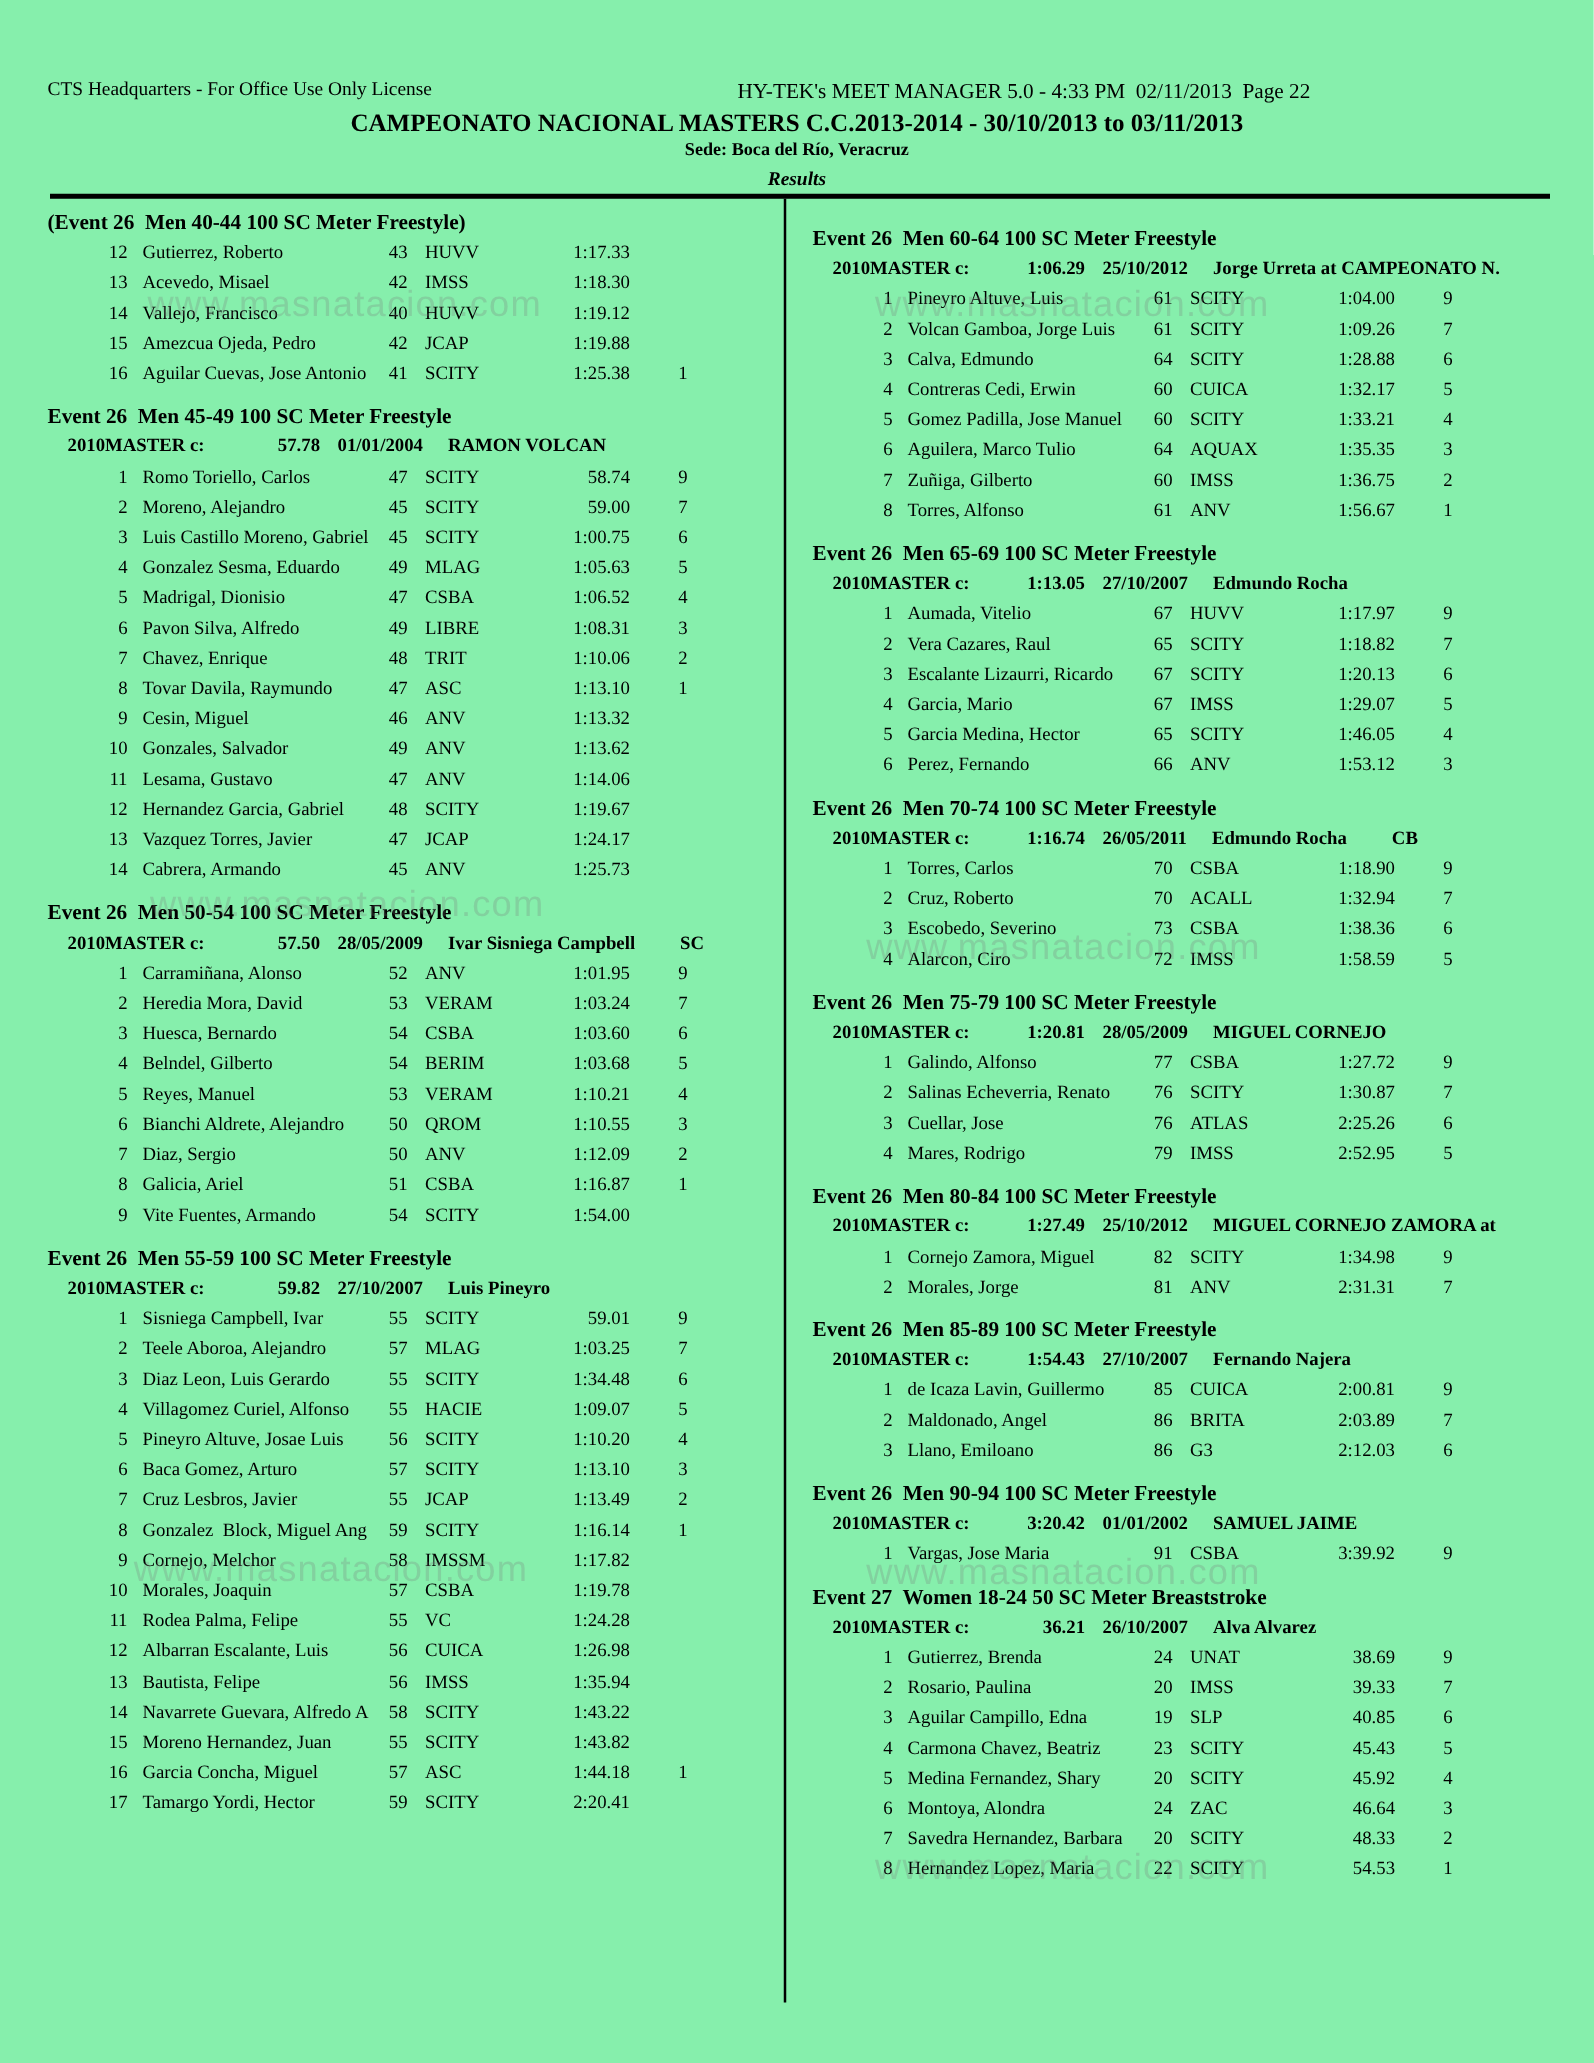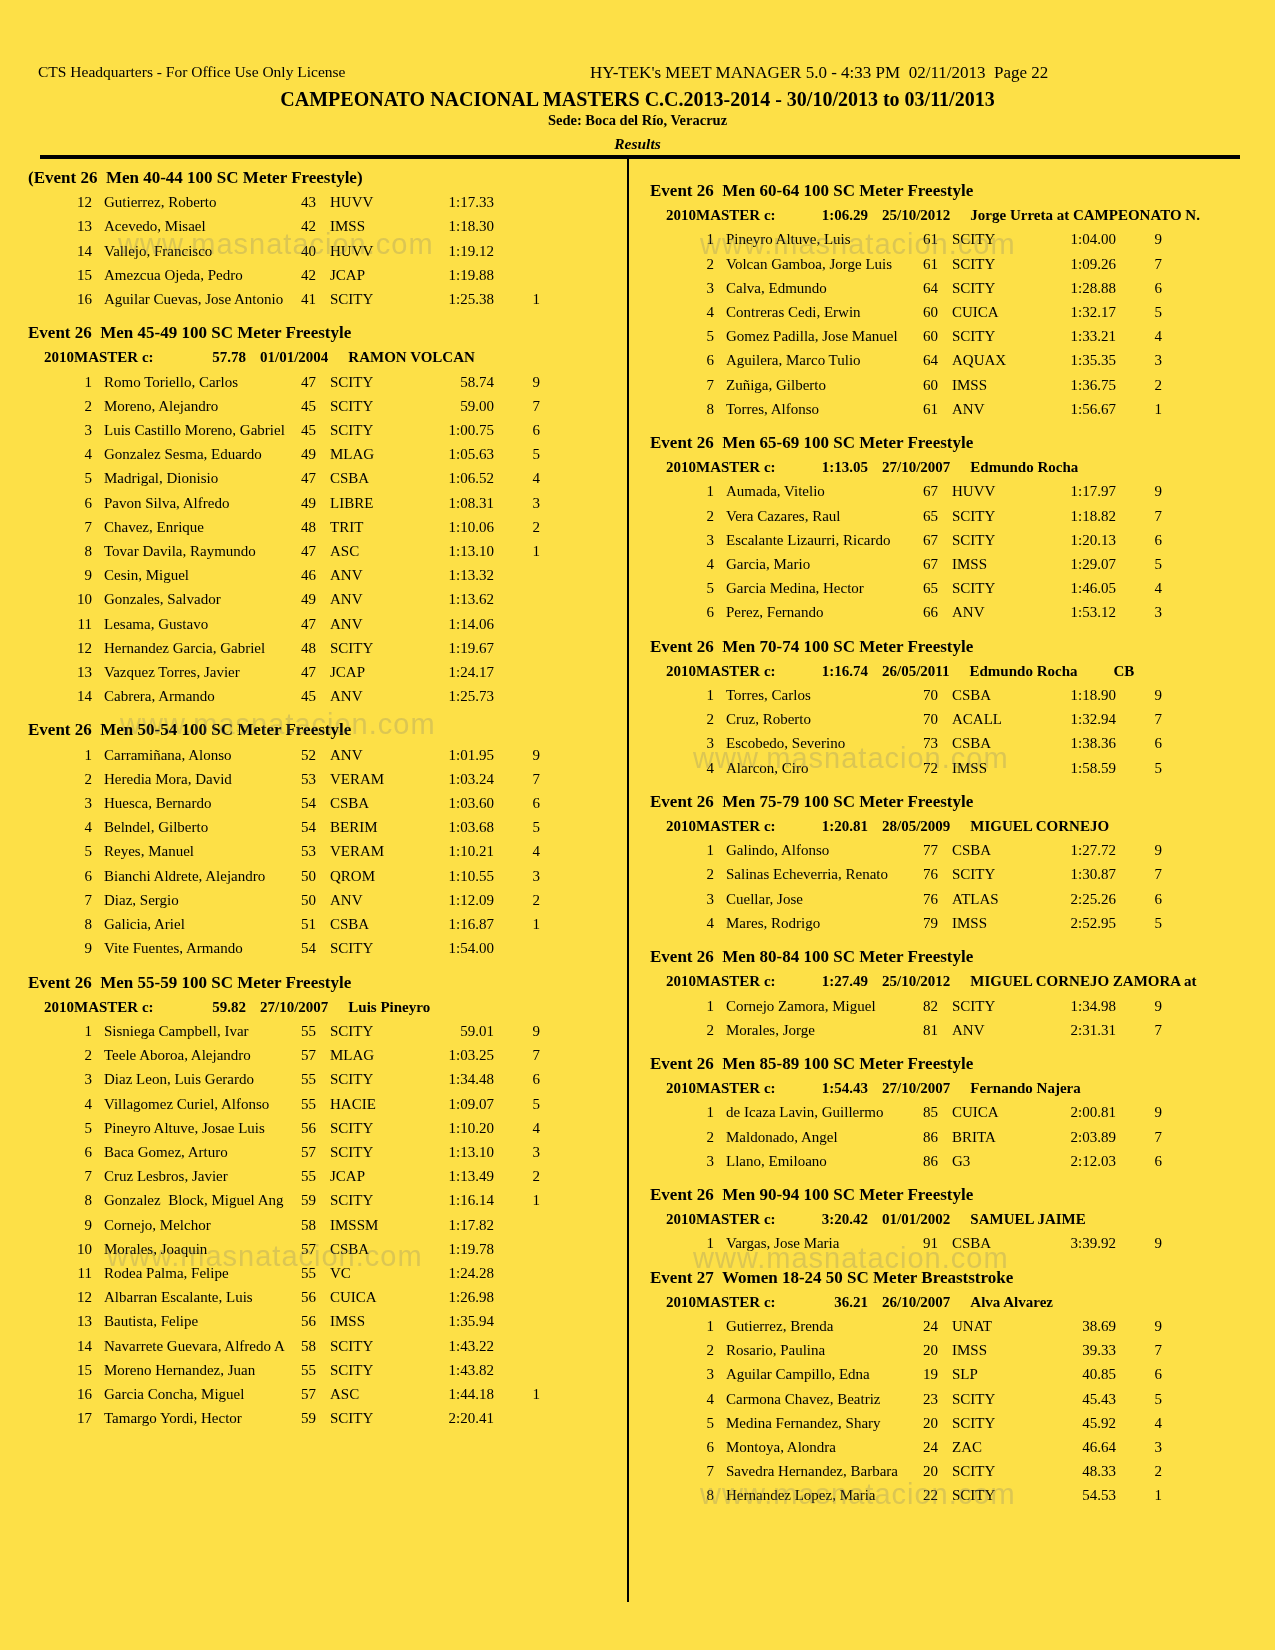--- a/index.html
+++ b/index.html
@@ -1,33 +1,33 @@
 <!DOCTYPE html>
 <html><head>
 <meta charset="utf-8">
 <style>
   html,body{margin:0;padding:0;background:#fff;}
   .page{
     position:relative;
     width:1275px;height:1650px;
-    background:#fde047;
+    background:#86efac;
     font-family:"Liberation Serif", serif;
     color:#000;
     overflow:hidden;
   }
   .hdr-left{position:absolute;left:38px;top:63px;font-size:15.5px;white-space:pre;}
   .hdr-right{position:absolute;left:590px;top:63px;font-size:17px;white-space:pre;}
   .doc-title{position:absolute;left:0;top:88px;width:100%;text-align:center;font-weight:bold;font-size:20px;white-space:pre;}
   .doc-subtitle{position:absolute;left:0;top:112px;width:100%;text-align:center;font-weight:bold;font-size:14.5px;white-space:pre;}
   .results-label{position:absolute;left:0;top:135px;width:100%;text-align:center;font-weight:bold;font-size:15.5px;font-style:italic;}
   .top-rule{position:absolute;left:40px;top:155px;width:1200px;height:4px;background:#000;}
   .col-divider{position:absolute;left:627px;top:159px;width:2px;height:1443px;background:#000;}
 
   .col{position:absolute;}
-  .col-left{left:28px;top:166px;width:578px;}
+  .col-left{left:38px;top:166px;width:578px;}
   .col-right{left:650px;top:179px;width:590px;}
 
   .section{margin-top:10px;}
   .section:first-child{margin-top:0;}
   .event-title{font-weight:bold;font-size:17px;line-height:24.2px;white-space:pre;}
   .record-line{font-weight:bold;font-size:15px;line-height:24.2px;white-space:nowrap;padding-left:16px;}
   .rec-label{display:inline-block;width:140px;}
   .rec-time{display:inline-block;width:62px;text-align:right;}
   .rec-date{display:inline-block;margin-left:14px;text-align:right;}
   .rec-holder{display:inline-block;margin-left:20px;}
@@ -91,20 +91,21 @@
         <div class="result-row"><span class="c-place">8</span><span class="c-name">Tovar Davila, Raymundo</span><span class="c-age">47</span><span class="c-team">ASC</span><span class="c-time">1:13.10</span><span class="c-points">1</span></div>
         <div class="result-row"><span class="c-place">9</span><span class="c-name">Cesin, Miguel</span><span class="c-age">46</span><span class="c-team">ANV</span><span class="c-time">1:13.32</span><span class="c-points"></span></div>
         <div class="result-row"><span class="c-place">10</span><span class="c-name">Gonzales, Salvador</span><span class="c-age">49</span><span class="c-team">ANV</span><span class="c-time">1:13.62</span><span class="c-points"></span></div>
         <div class="result-row"><span class="c-place">11</span><span class="c-name">Lesama, Gustavo</span><span class="c-age">47</span><span class="c-team">ANV</span><span class="c-time">1:14.06</span><span class="c-points"></span></div>
         <div class="result-row"><span class="c-place">12</span><span class="c-name">Hernandez Garcia, Gabriel</span><span class="c-age">48</span><span class="c-team">SCITY</span><span class="c-time">1:19.67</span><span class="c-points"></span></div>
         <div class="result-row"><span class="c-place">13</span><span class="c-name">Vazquez Torres, Javier</span><span class="c-age">47</span><span class="c-team">JCAP</span><span class="c-time">1:24.17</span><span class="c-points"></span></div>
         <div class="result-row"><span class="c-place">14</span><span class="c-name">Cabrera, Armando</span><span class="c-age">45</span><span class="c-team">ANV</span><span class="c-time">1:25.73</span><span class="c-points"></span></div>
       </div>
       <div class="section">
         <div class="event-title">Event 26  Men 50-54 100 SC Meter Freestyle</div>
+        <div class="record-line"><span class="rec-label">2010MASTER c:</span><span class="rec-time">57.50</span><span class="rec-date">28/05/2009</span><span class="rec-holder">Ivar Sisniega Campbell</span><span class="rec-extra">SC</span></div>
         <div class="result-row"><span class="c-place">1</span><span class="c-name">Carramiñana, Alonso</span><span class="c-age">52</span><span class="c-team">ANV</span><span class="c-time">1:01.95</span><span class="c-points">9</span></div>
         <div class="result-row"><span class="c-place">2</span><span class="c-name">Heredia Mora, David</span><span class="c-age">53</span><span class="c-team">VERAM</span><span class="c-time">1:03.24</span><span class="c-points">7</span></div>
         <div class="result-row"><span class="c-place">3</span><span class="c-name">Huesca, Bernardo</span><span class="c-age">54</span><span class="c-team">CSBA</span><span class="c-time">1:03.60</span><span class="c-points">6</span></div>
         <div class="result-row"><span class="c-place">4</span><span class="c-name">Belndel, Gilberto</span><span class="c-age">54</span><span class="c-team">BERIM</span><span class="c-time">1:03.68</span><span class="c-points">5</span></div>
         <div class="result-row"><span class="c-place">5</span><span class="c-name">Reyes, Manuel</span><span class="c-age">53</span><span class="c-team">VERAM</span><span class="c-time">1:10.21</span><span class="c-points">4</span></div>
         <div class="result-row"><span class="c-place">6</span><span class="c-name">Bianchi Aldrete, Alejandro</span><span class="c-age">50</span><span class="c-team">QROM</span><span class="c-time">1:10.55</span><span class="c-points">3</span></div>
         <div class="result-row"><span class="c-place">7</span><span class="c-name">Diaz, Sergio</span><span class="c-age">50</span><span class="c-team">ANV</span><span class="c-time">1:12.09</span><span class="c-points">2</span></div>
         <div class="result-row"><span class="c-place">8</span><span class="c-name">Galicia, Ariel</span><span class="c-age">51</span><span class="c-team">CSBA</span><span class="c-time">1:16.87</span><span class="c-points">1</span></div>
         <div class="result-row"><span class="c-place">9</span><span class="c-name">Vite Fuentes, Armando</span><span class="c-age">54</span><span class="c-team">SCITY</span><span class="c-time">1:54.00</span><span class="c-points"></span></div>
       </div>

